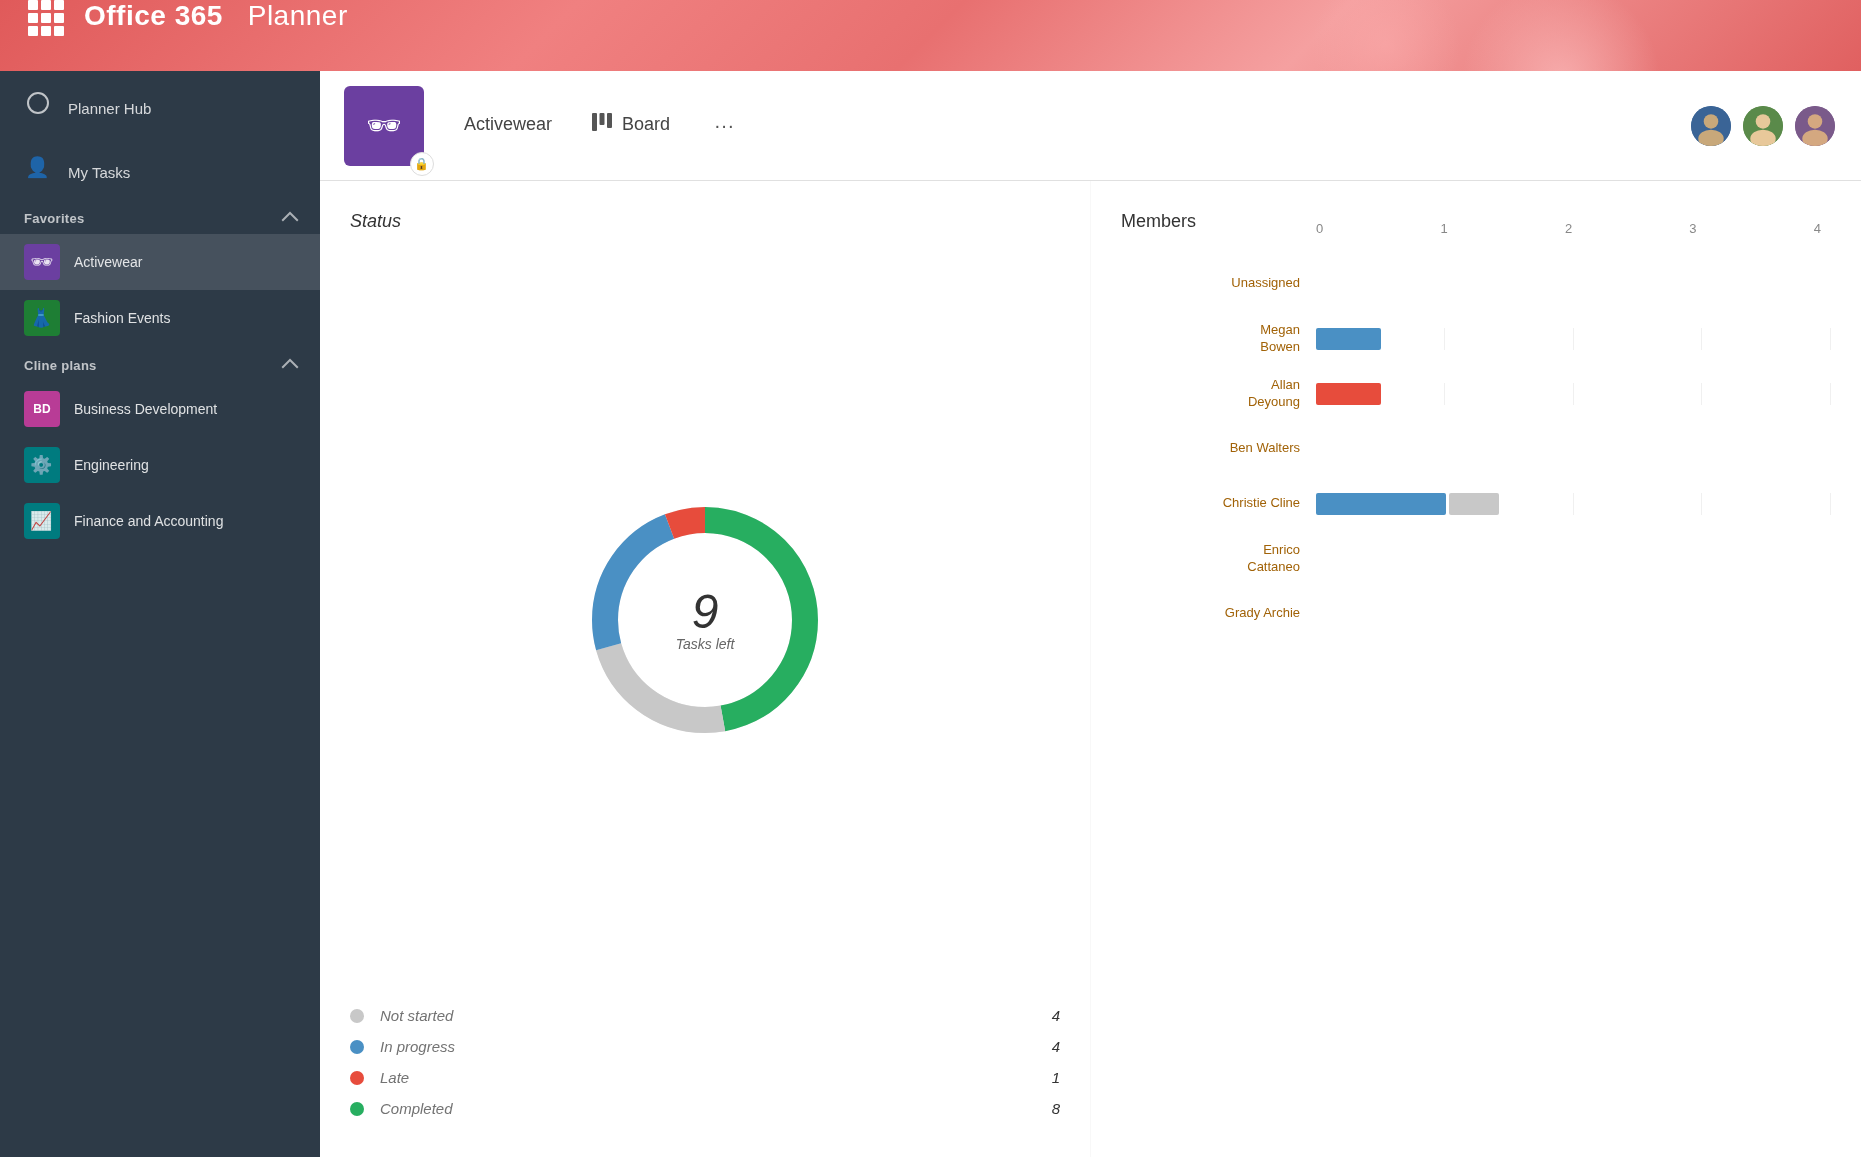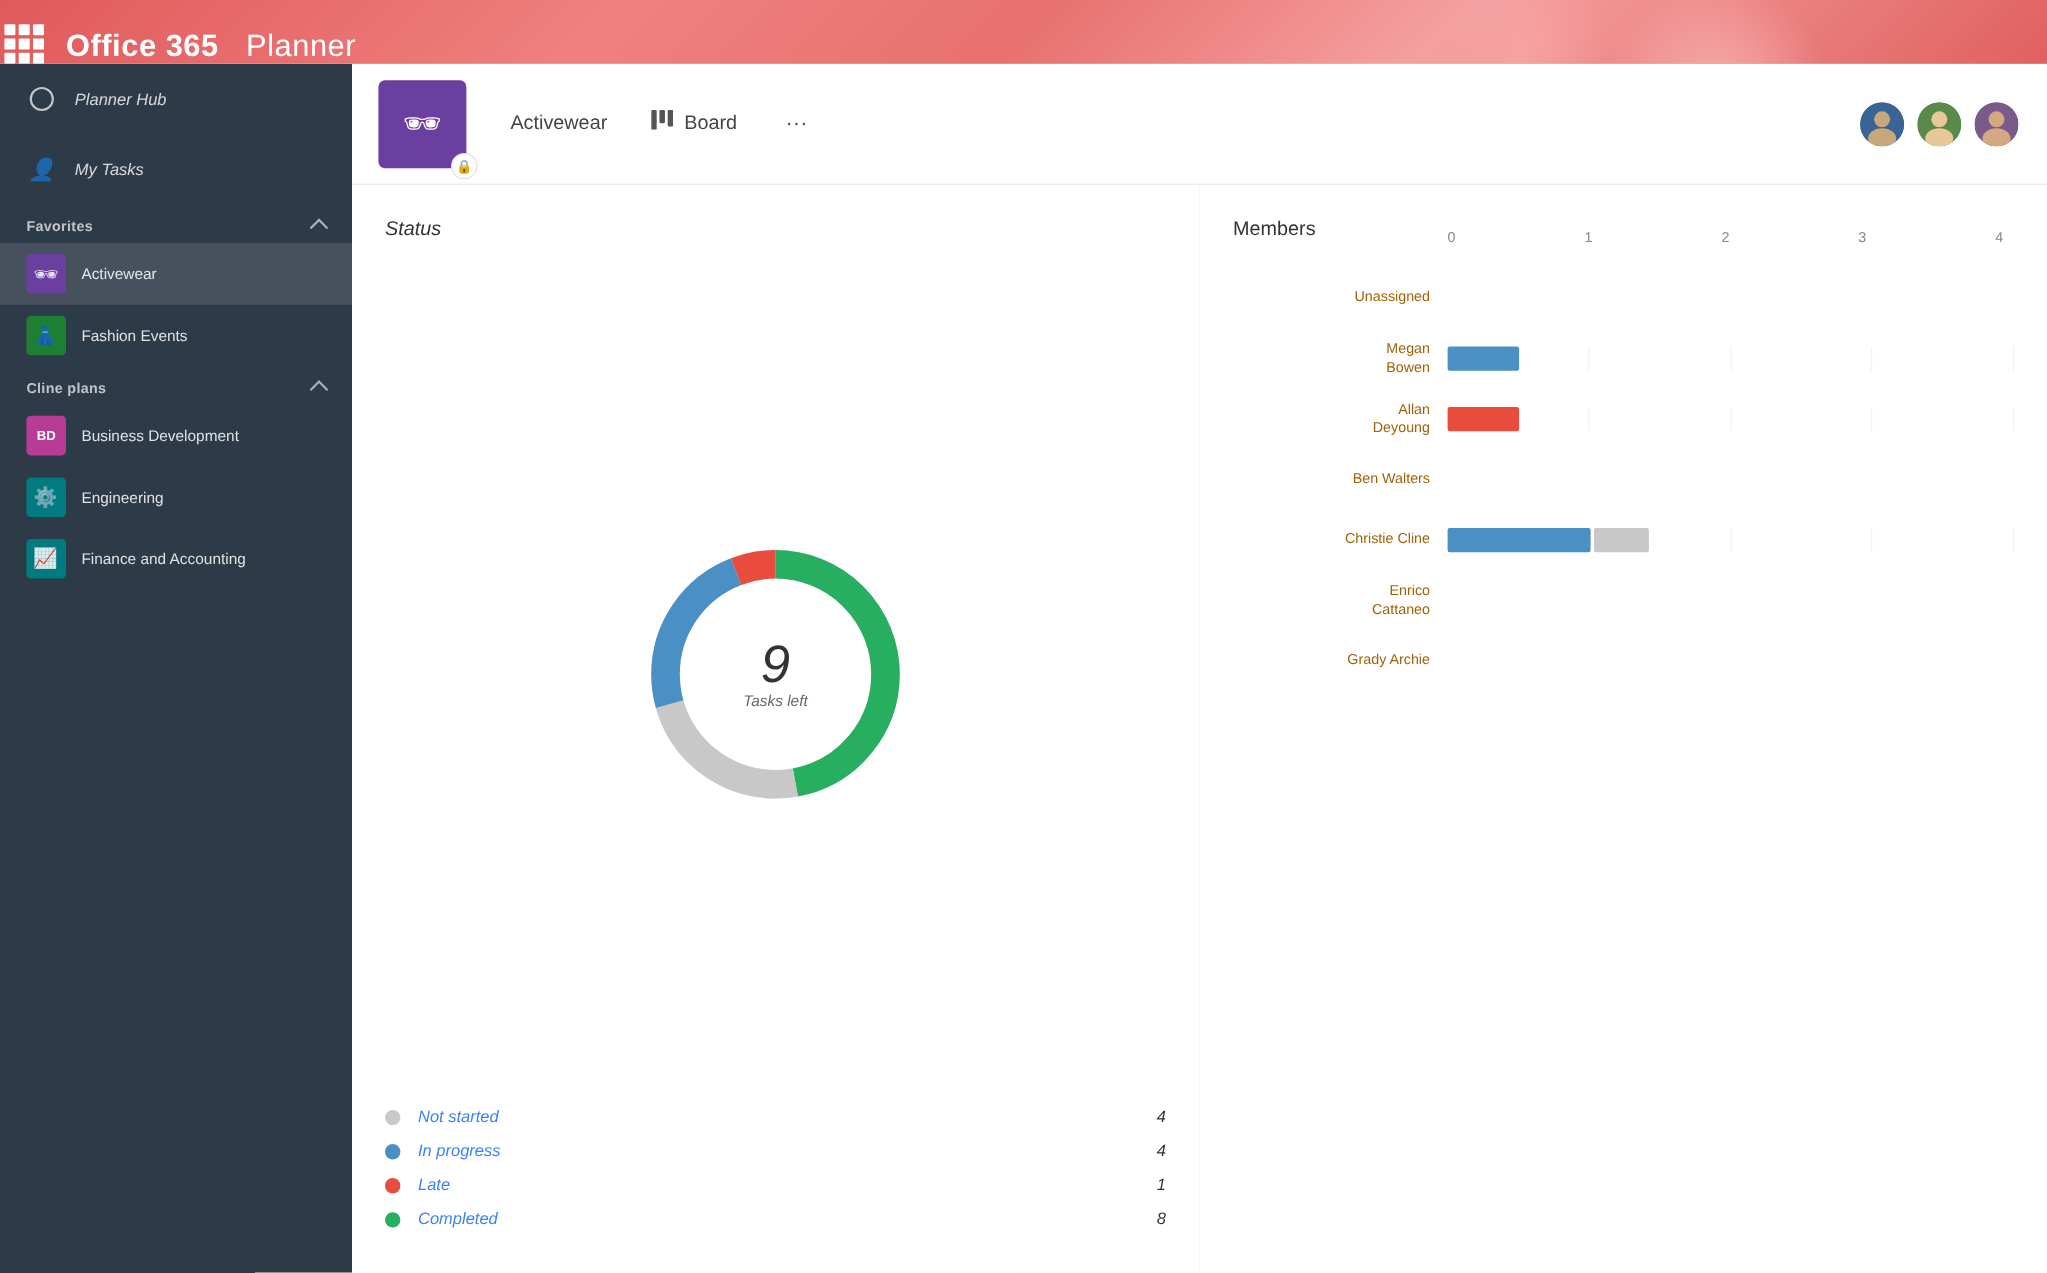--- a/index.html
+++ b/index.html
@@ -1,24 +1,24 @@
 <!DOCTYPE html>
 <html><head>
   <meta charset="utf-8">
   <style>
     * { box-sizing: border-box; margin: 0; padding: 0; }
     body { font-family: 'Segoe UI', Arial, sans-serif; display: flex; flex-direction: column; height: 1157px; width: 1861px; overflow: hidden; background: #f3f2f1; }
 
     
     .header {
       background: linear-gradient(135deg, #e05a5a 0%, #f08080 30%, #e87070 50%, #f5a0a0 70%, #e06060 100%);
-      height: 58px;
-      display: flex;
-      align-items: flex-end;
-      padding: 0 4px;
+      height: 71px;
+      display: flex;
+      align-items: flex-start;
+      padding: 0 28px;
       flex-shrink: 0;
       position: relative;
       overflow: hidden;
     }
     .header::before {
       content: '';
       position: absolute;
       top: -20px; right: 200px;
       width: 200px; height: 200px;
       background: radial-gradient(circle, rgba(255,200,200,0.6) 0%, transparent 70%);
@@ -66,26 +66,25 @@
       width: 320px;
       background: #2d3a47;
       color: white;
       display: flex;
       flex-direction: column;
       flex-shrink: 0;
       overflow-y: auto;
     }
     .sidebar-top-item {
       display: flex;
-      align-items: center;
+      align-items: flex-end;
       padding: 18px 24px;
       cursor: pointer;
       color: rgba(255,255,255,0.8);
       font-size: 15px;
-      font-style: italic;
     }
     .sidebar-icon {
       width: 28px; height: 28px;
       margin-right: 16px;
       flex-shrink: 0;
       display: flex; align-items: center; justify-content: center;
     }
     .circle-icon {
       width: 22px; height: 22px;
       border: 2px solid rgba(255,255,255,0.7);
@@ -303,21 +302,21 @@
       border-radius: 50%;
       flex-shrink: 0;
     }
     .legend-dot.gray { background: #c8c8c8; }
     .legend-dot.blue { background: #4a90c4; }
     .legend-dot.red { background: #e74c3c; }
     .legend-dot.green { background: #27ae60; }
     .legend-text {
       flex: 1;
       font-size: 15px;
-      color: #3b82f6;
+      color: #737373;
     }
     .legend-count {
       font-size: 15px;
       color: #333;
       font-weight: 500;
       min-width: 20px;
       text-align: right;
     }
 
     

